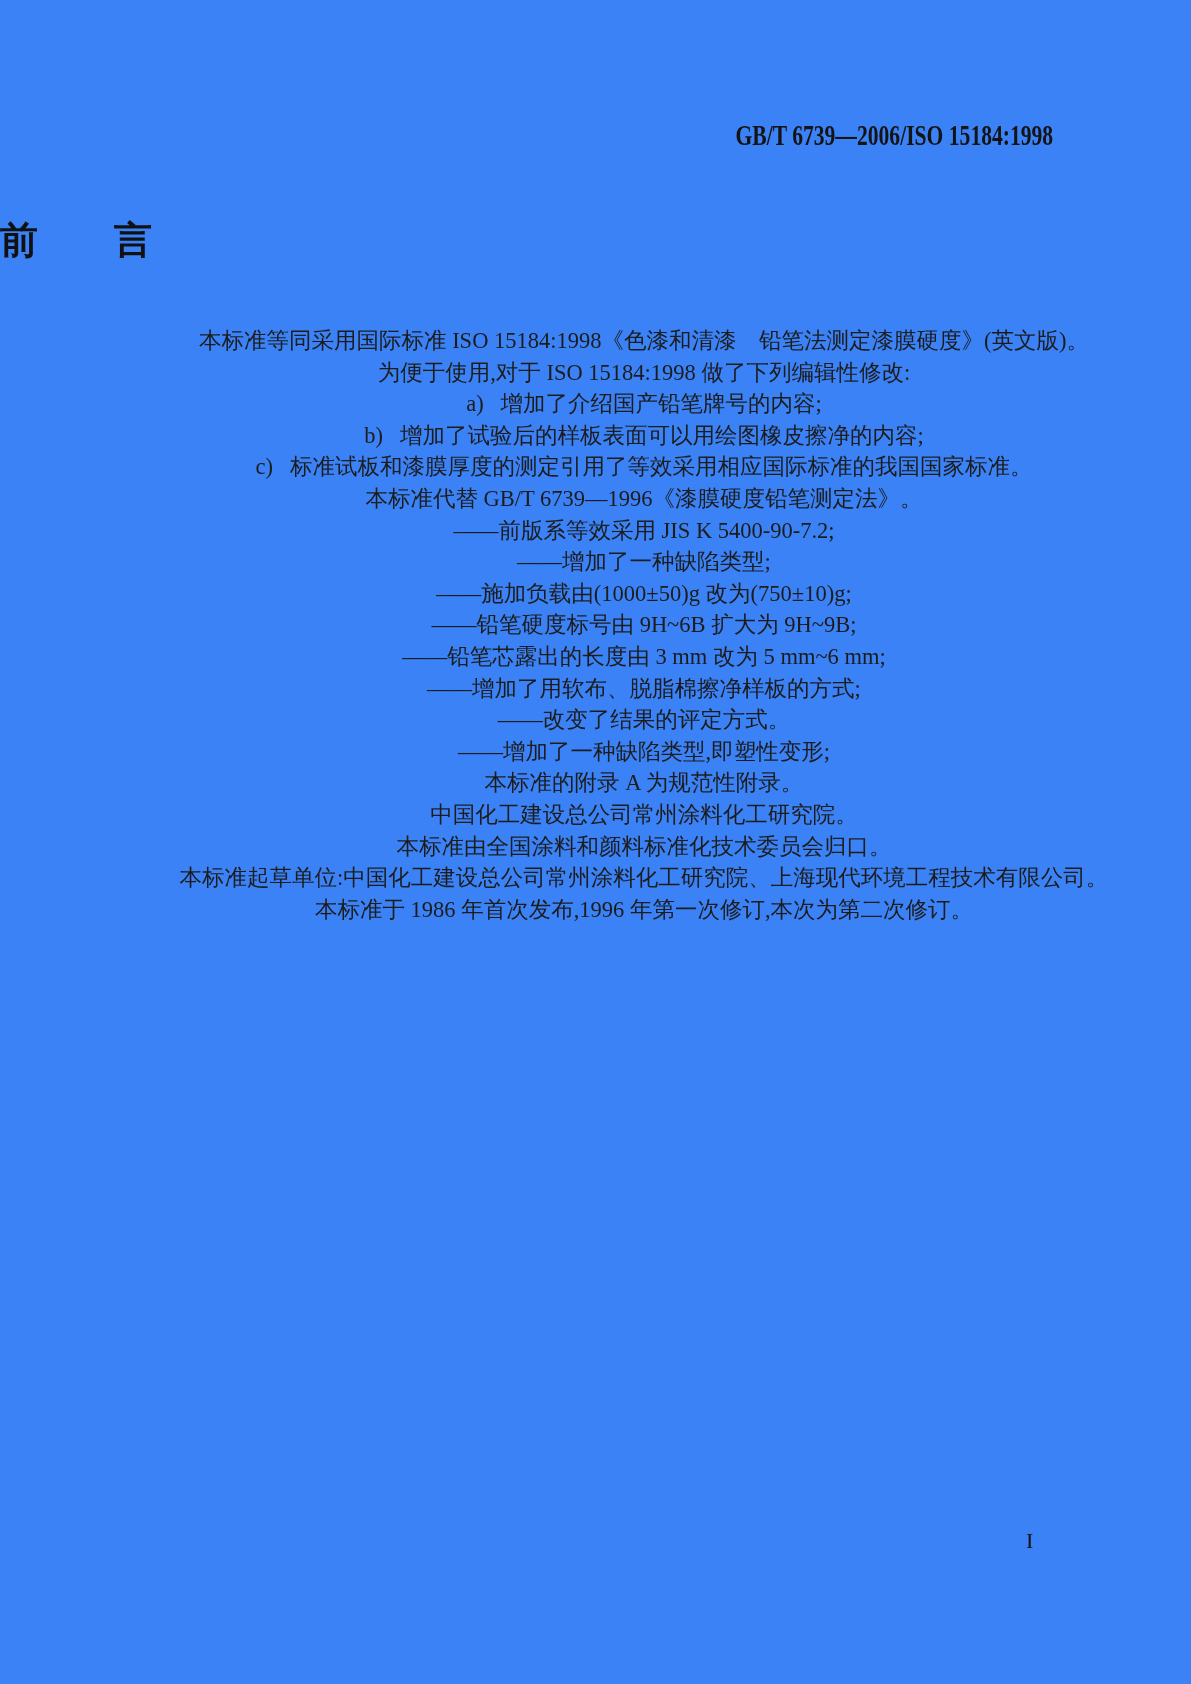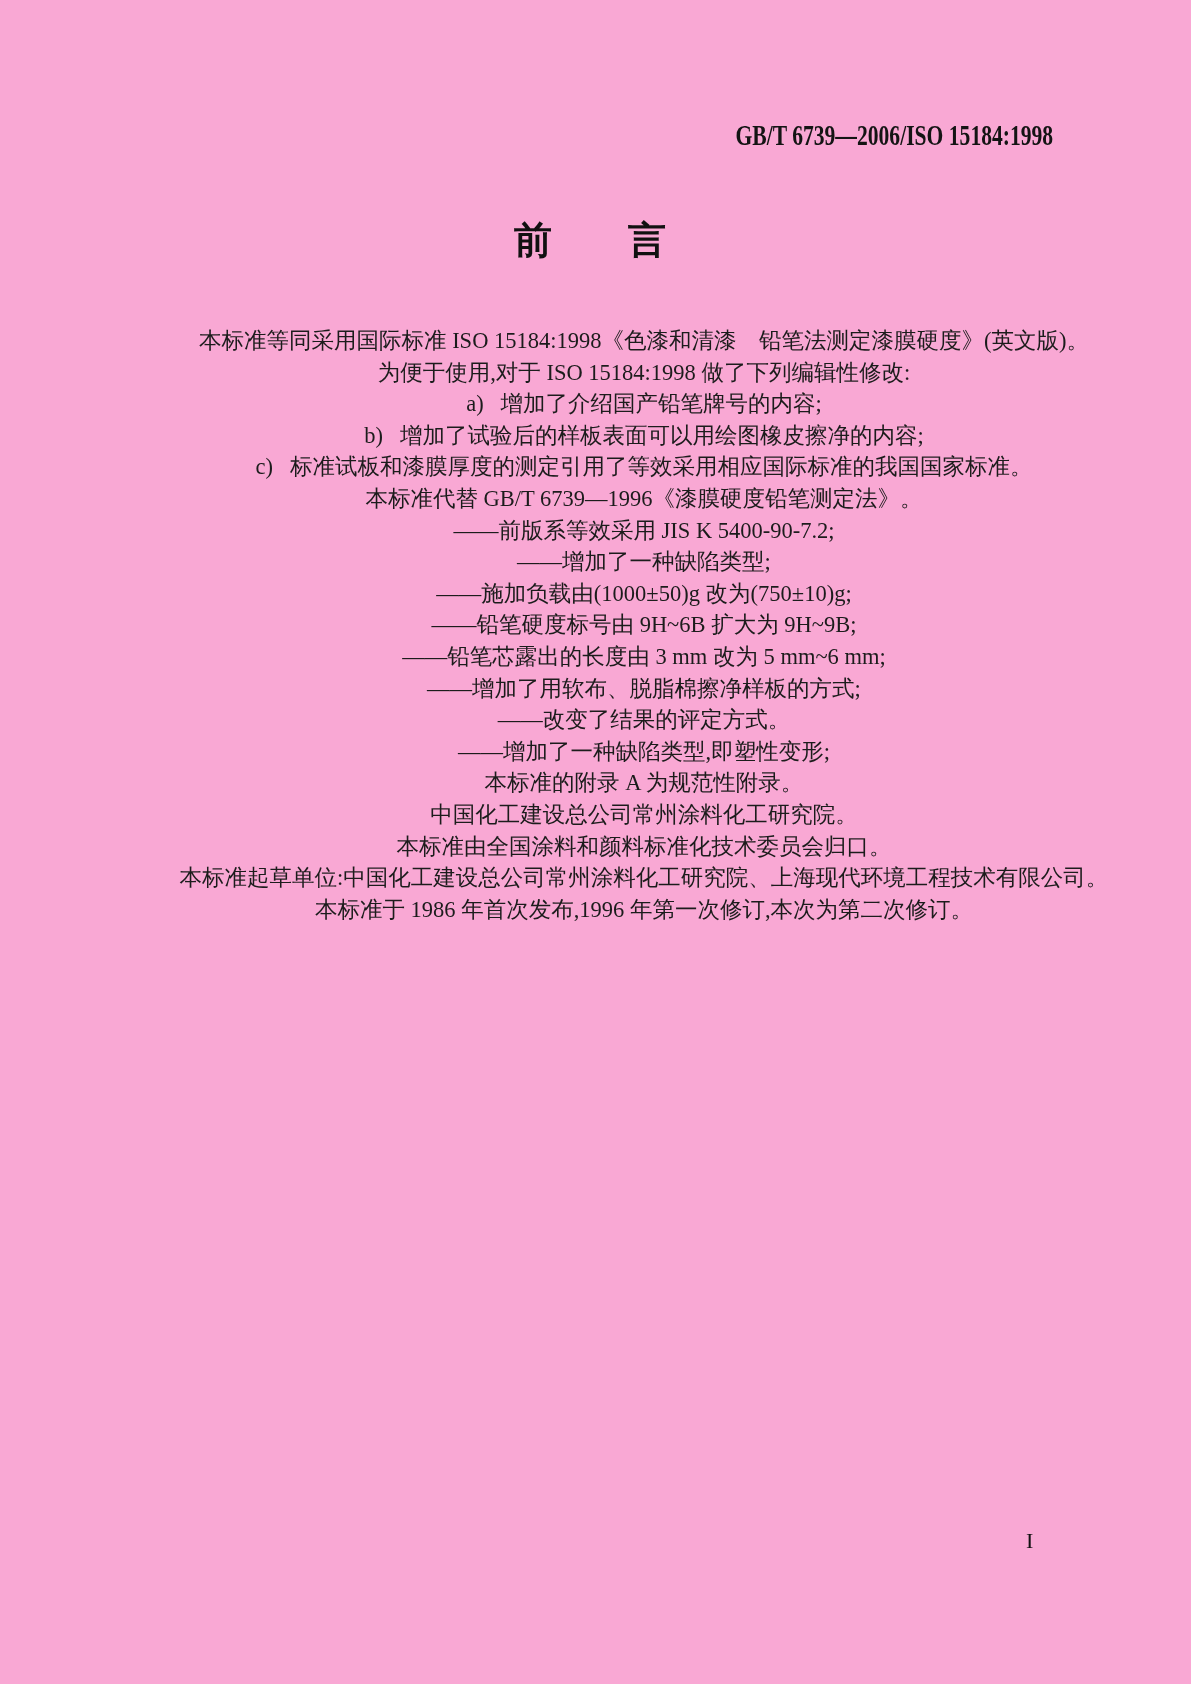--- a/index.html
+++ b/index.html
@@ -3,21 +3,21 @@
 <meta charset="utf-8">
 <style>
   * { margin: 0; padding: 0; box-sizing: border-box; }
   html, body {
     background: #ffffff;
   }
   .page {
     position: relative;
     width: 1191px;
     height: 1684px;
-    background: #f9a8d4;
+    background: #3b82f6;
     overflow: hidden;
     font-family: "Liberation Serif", "DejaVu Serif", serif;
     color: #1c1c1c;
   }
   .doc-header {
     position: absolute;
     top: 120px;
     right: 138px;
     font-family: "Liberation Serif", "DejaVu Serif", serif;
     font-weight: bold;
@@ -27,21 +27,20 @@
     transform: scaleX(0.72);
     transform-origin: 100% 50%;
     letter-spacing: 0px;
     color: #141414;
   }
   .doc-title {
     position: absolute;
     top: 218px;
     left: 0;
     width: 1180px;
-    text-align: center;
     font-family: "Liberation Sans", "DejaVu Sans", sans-serif;
     font-weight: bold;
     font-size: 38px;
     line-height: 1.2;
     white-space: pre;
     color: #111111;
   }
   .doc-body {
     position: absolute;
     top: 325px;

